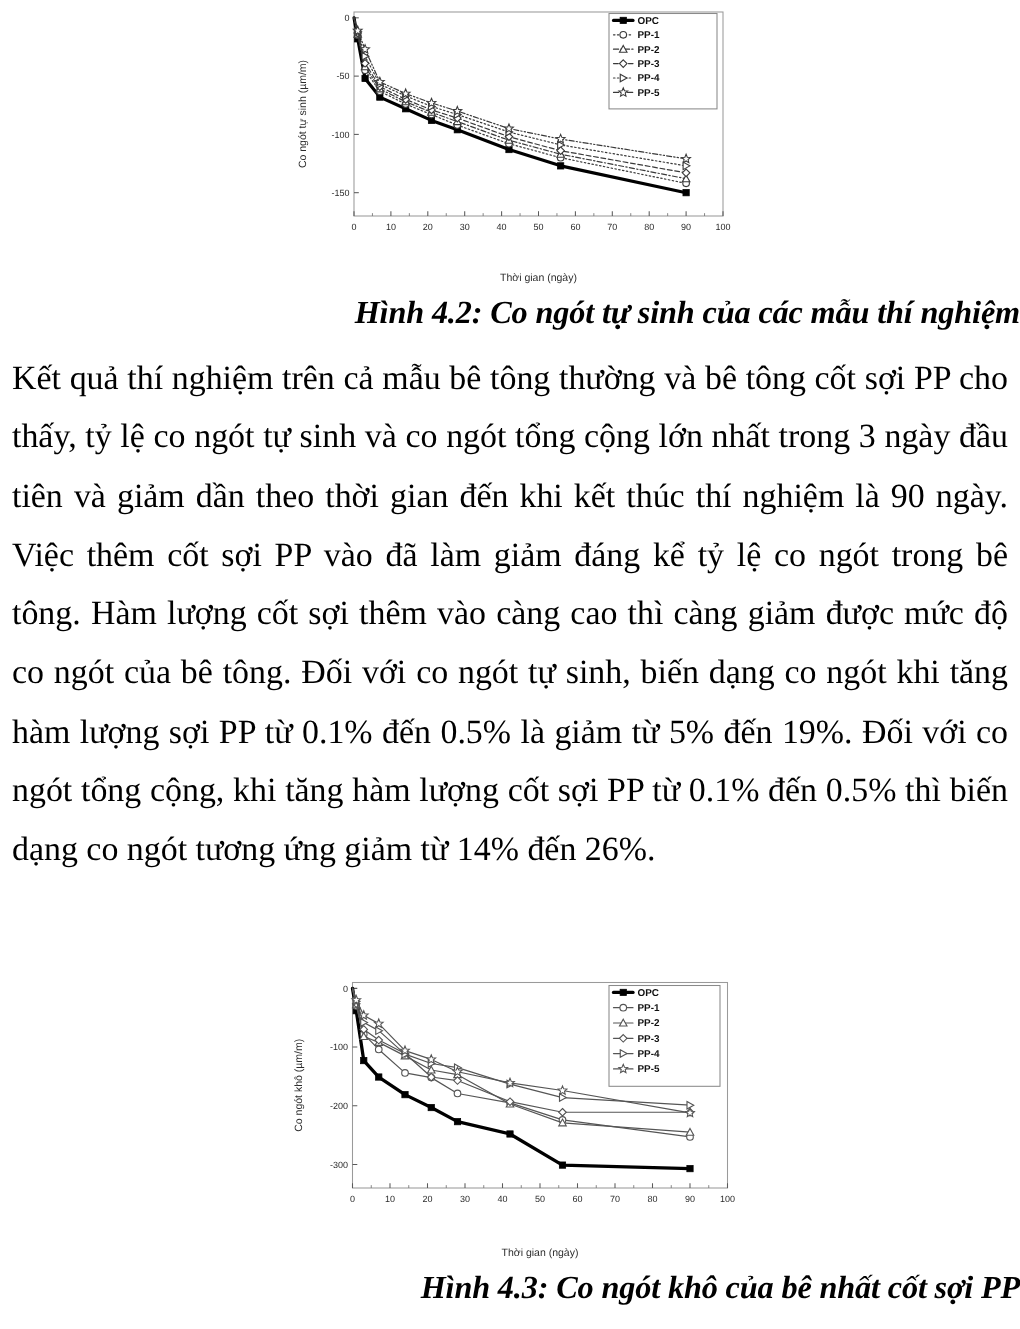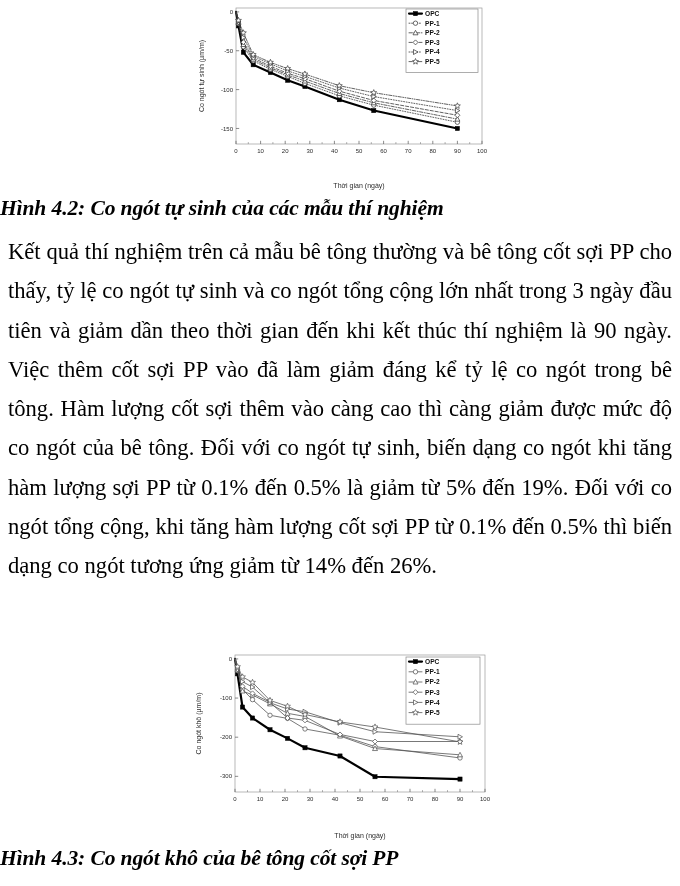--- a/index.html
+++ b/index.html
@@ -39,21 +39,21 @@
   #chart-1 { width: 300px; height: 190px; }
   #chart-2 { width: 306px; height: 195px; }
 
   .chart-svg { display: block; }
 
   
   .caption {
     position: absolute;
     left: 0;
     width: 680px;
-    text-align: left;
+    text-align: right;
     font-family: "Liberation Serif", serif;
     font-weight: bold;
     font-style: italic;
     font-size: 21.5px;
     letter-spacing: -0.1px;
     color: #000;
   }
   #caption-1 { top: 196px; }
   #caption-2 { top: 846px; }
 
@@ -373,15 +373,15 @@
             <polygon points="226.5,54.9 231,57.4 226.5,59.9" fill="#fff" stroke="#555555" stroke-width="0.75"></polygon>
             <text x="238" y="59.699999999999996" class="legend-label">PP-4</text>
             <line x1="222" y1="67.6" x2="235" y2="67.6" stroke="#555555" stroke-width="0.8" stroke-linecap="round"></line>
             <polygon points="228.50,64.50 229.32,66.47 231.45,66.64 229.83,68.03 230.32,70.11 228.50,68.99 226.68,70.11 227.17,68.03 225.55,66.64 227.68,66.47" fill="#fff" stroke="#555555" stroke-width="0.7"></polygon>
             <text x="238" y="69.89999999999999" class="legend-label">PP-5</text>
           </g>
         </svg>
       </div>
   </div>
 
-  <div class="caption" id="caption-2">Hình 4.3: Co ngót khô của bê tông cốt sợi PP</div>
+  <div class="caption" id="caption-2">Hình 4.3: Co ngót khô của bê nhất cốt sợi PP</div>
 
 </div>
 
 </body></html>

